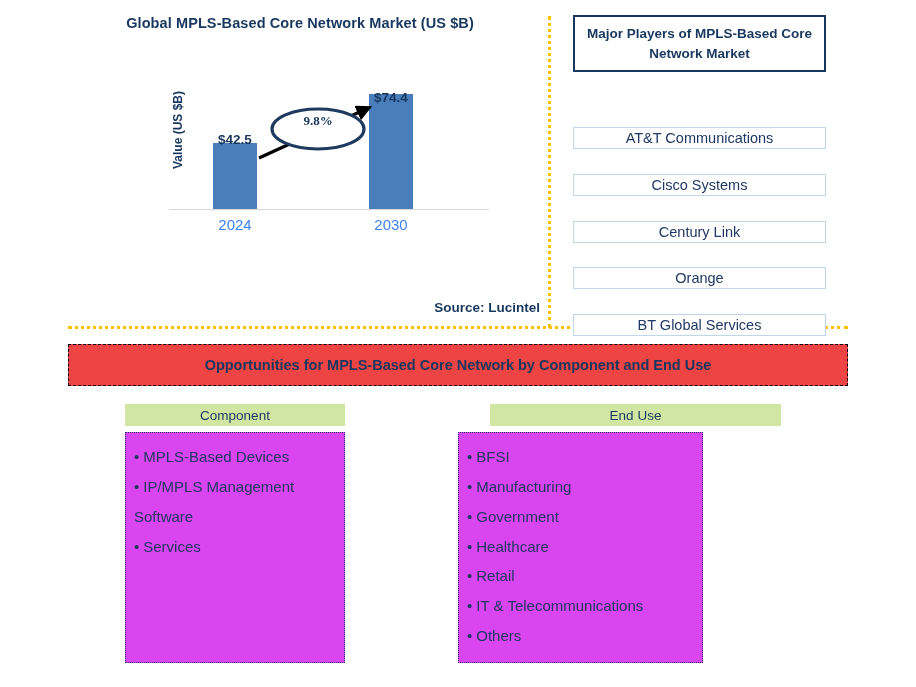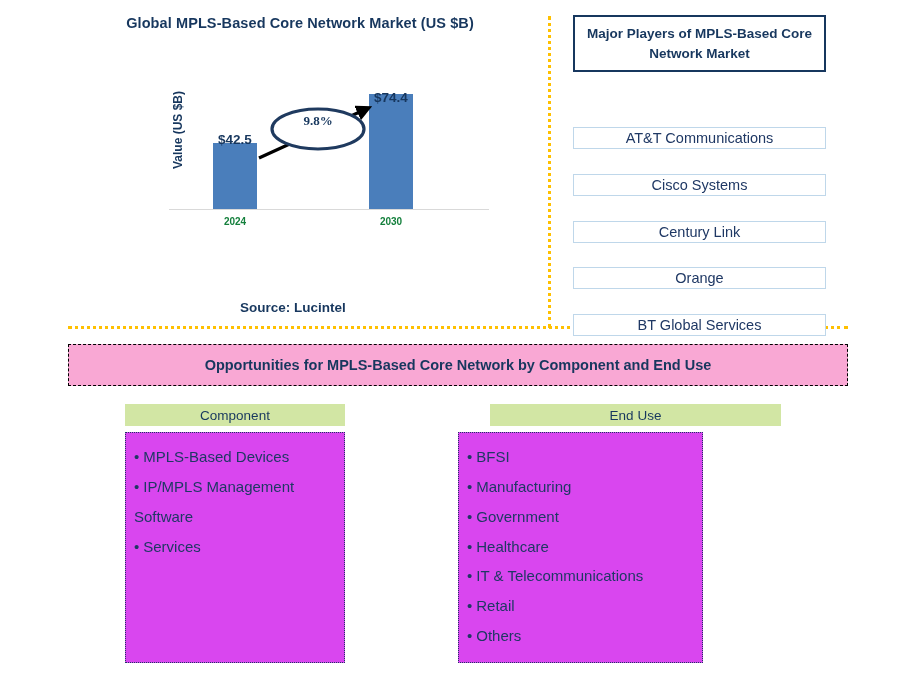--- a/index.html
+++ b/index.html
@@ -94,23 +94,23 @@
     color: #17375E;
     text-align: center;
     white-space: nowrap;
   }
   .bar-value-1 { left: 48px;  top: 47px;  width: 64px; }
   .bar-value-2 { left: 204px; top: 5px;   width: 64px; }
 
   .bar-cat {
     position: absolute;
     top: 131px;
-    font-size: 10px;
-    font-weight: bold;
-    color: #15803d;
+    font-size: 15px;
+    font-weight: normal;
+    color: #3b82f6;
     text-align: center;
     white-space: nowrap;
   }
   .bar-cat-1 { left: 48px;  width: 64px; }
   .bar-cat-2 { left: 204px; width: 64px; }
 
   .cagr-svg {
     position: absolute;
     left: 0; top: 0;
     width: 340px; height: 155px;
@@ -126,21 +126,21 @@
     font-size: 13px;
     font-weight: bold;
     color: #17375E;
   }
 
   .source-label {
     position: absolute;
     left: 240px;
     top: 300px;
     width: 300px;
-    text-align: left;
+    text-align: right;
     font-size: 13.5px;
     font-weight: bold;
     color: #17375E;
   }
 
   
   .players-header {
     position: absolute;
     left: 573px;
     top: 15px;
@@ -182,21 +182,21 @@
     width: 780px;
     height: 42px;
     border: 1.5px dashed #000000;
     box-sizing: border-box;
     display: flex;
     align-items: center;
     justify-content: center;
     font-size: 14.5px;
     font-weight: bold;
     color: #17375E;
-    background: #f9a8d4;
+    background: #ef4444;
   }
 
   
   .seg-head {
     position: absolute;
     top: 404px;
     height: 22px;
     background: #D2E6A4;
     display: flex;
     align-items: center;
@@ -302,23 +302,23 @@
     <div class="seg-item">
       <span class="bullet">•</span><span>Manufacturing</span>
     </div>
     <div class="seg-item">
       <span class="bullet">•</span><span>Government</span>
     </div>
     <div class="seg-item">
       <span class="bullet">•</span><span>Healthcare</span>
     </div>
     <div class="seg-item">
+      <span class="bullet">•</span><span>Retail</span>
+    </div>
+    <div class="seg-item">
       <span class="bullet">•</span><span>IT &amp; Telecommunications</span>
     </div>
     <div class="seg-item">
-      <span class="bullet">•</span><span>Retail</span>
-    </div>
-    <div class="seg-item">
       <span class="bullet">•</span><span>Others</span>
     </div>
   </div>
 
 </div>
 
 </body></html>

